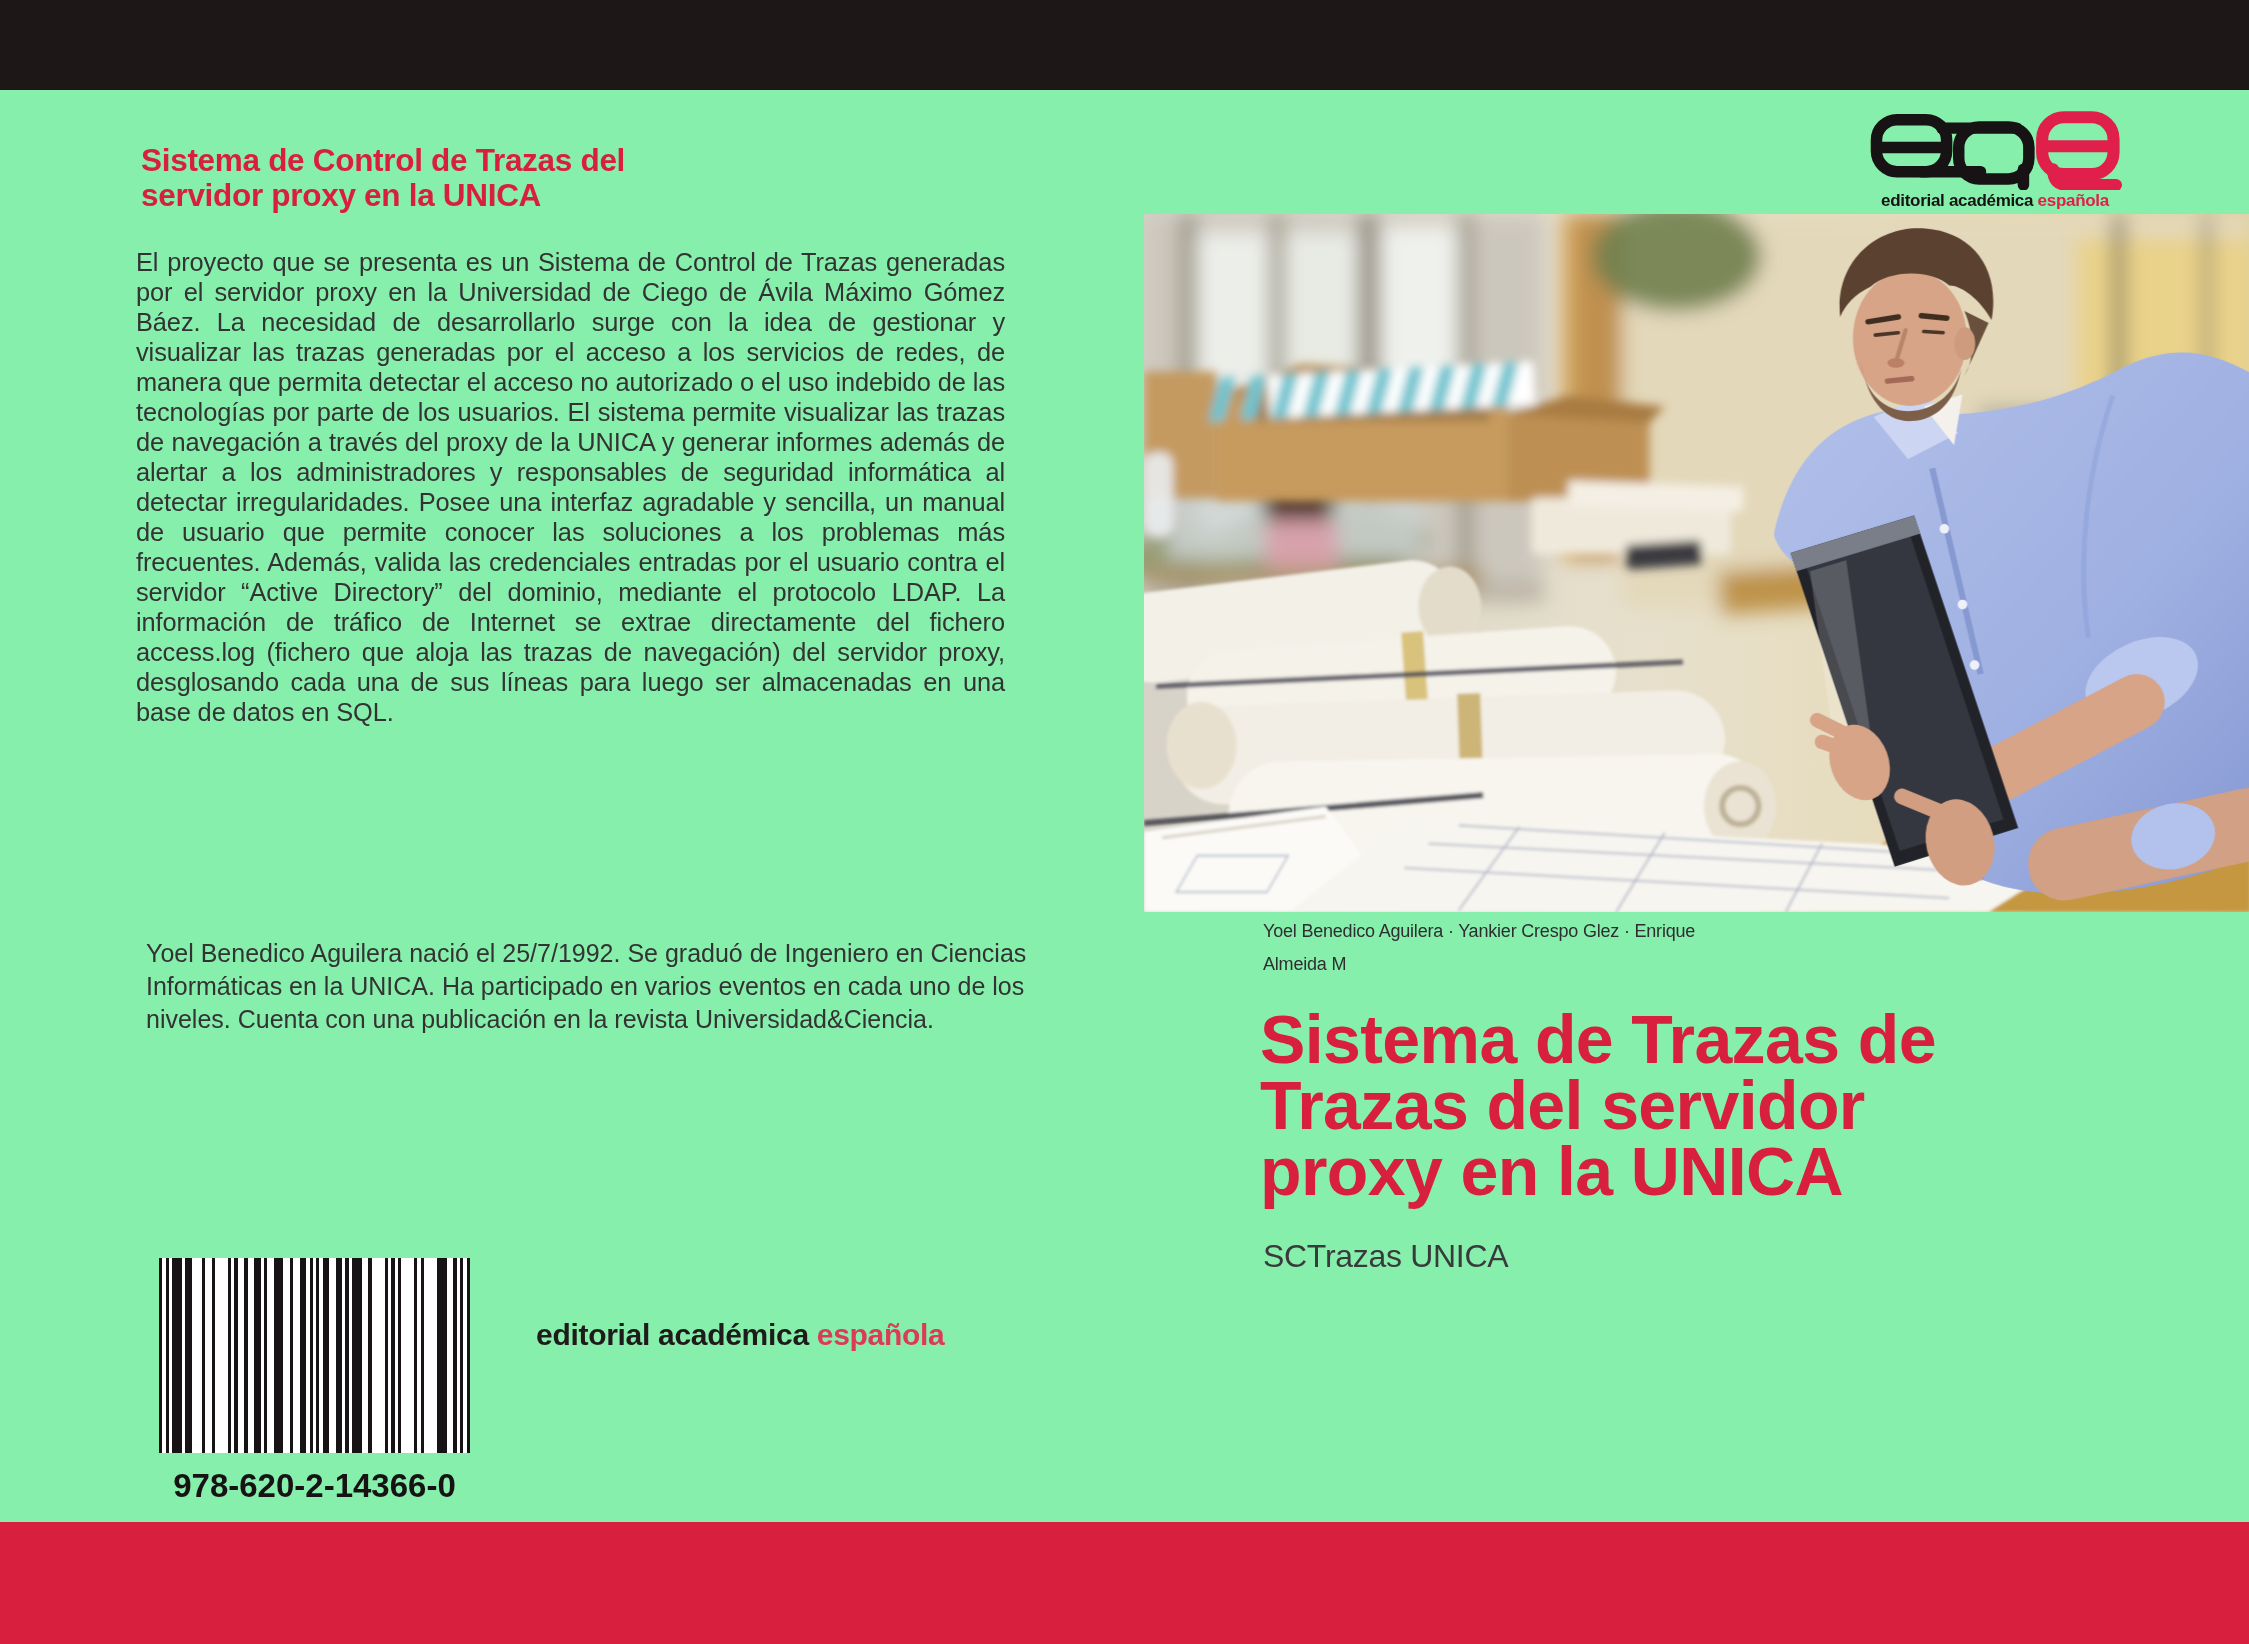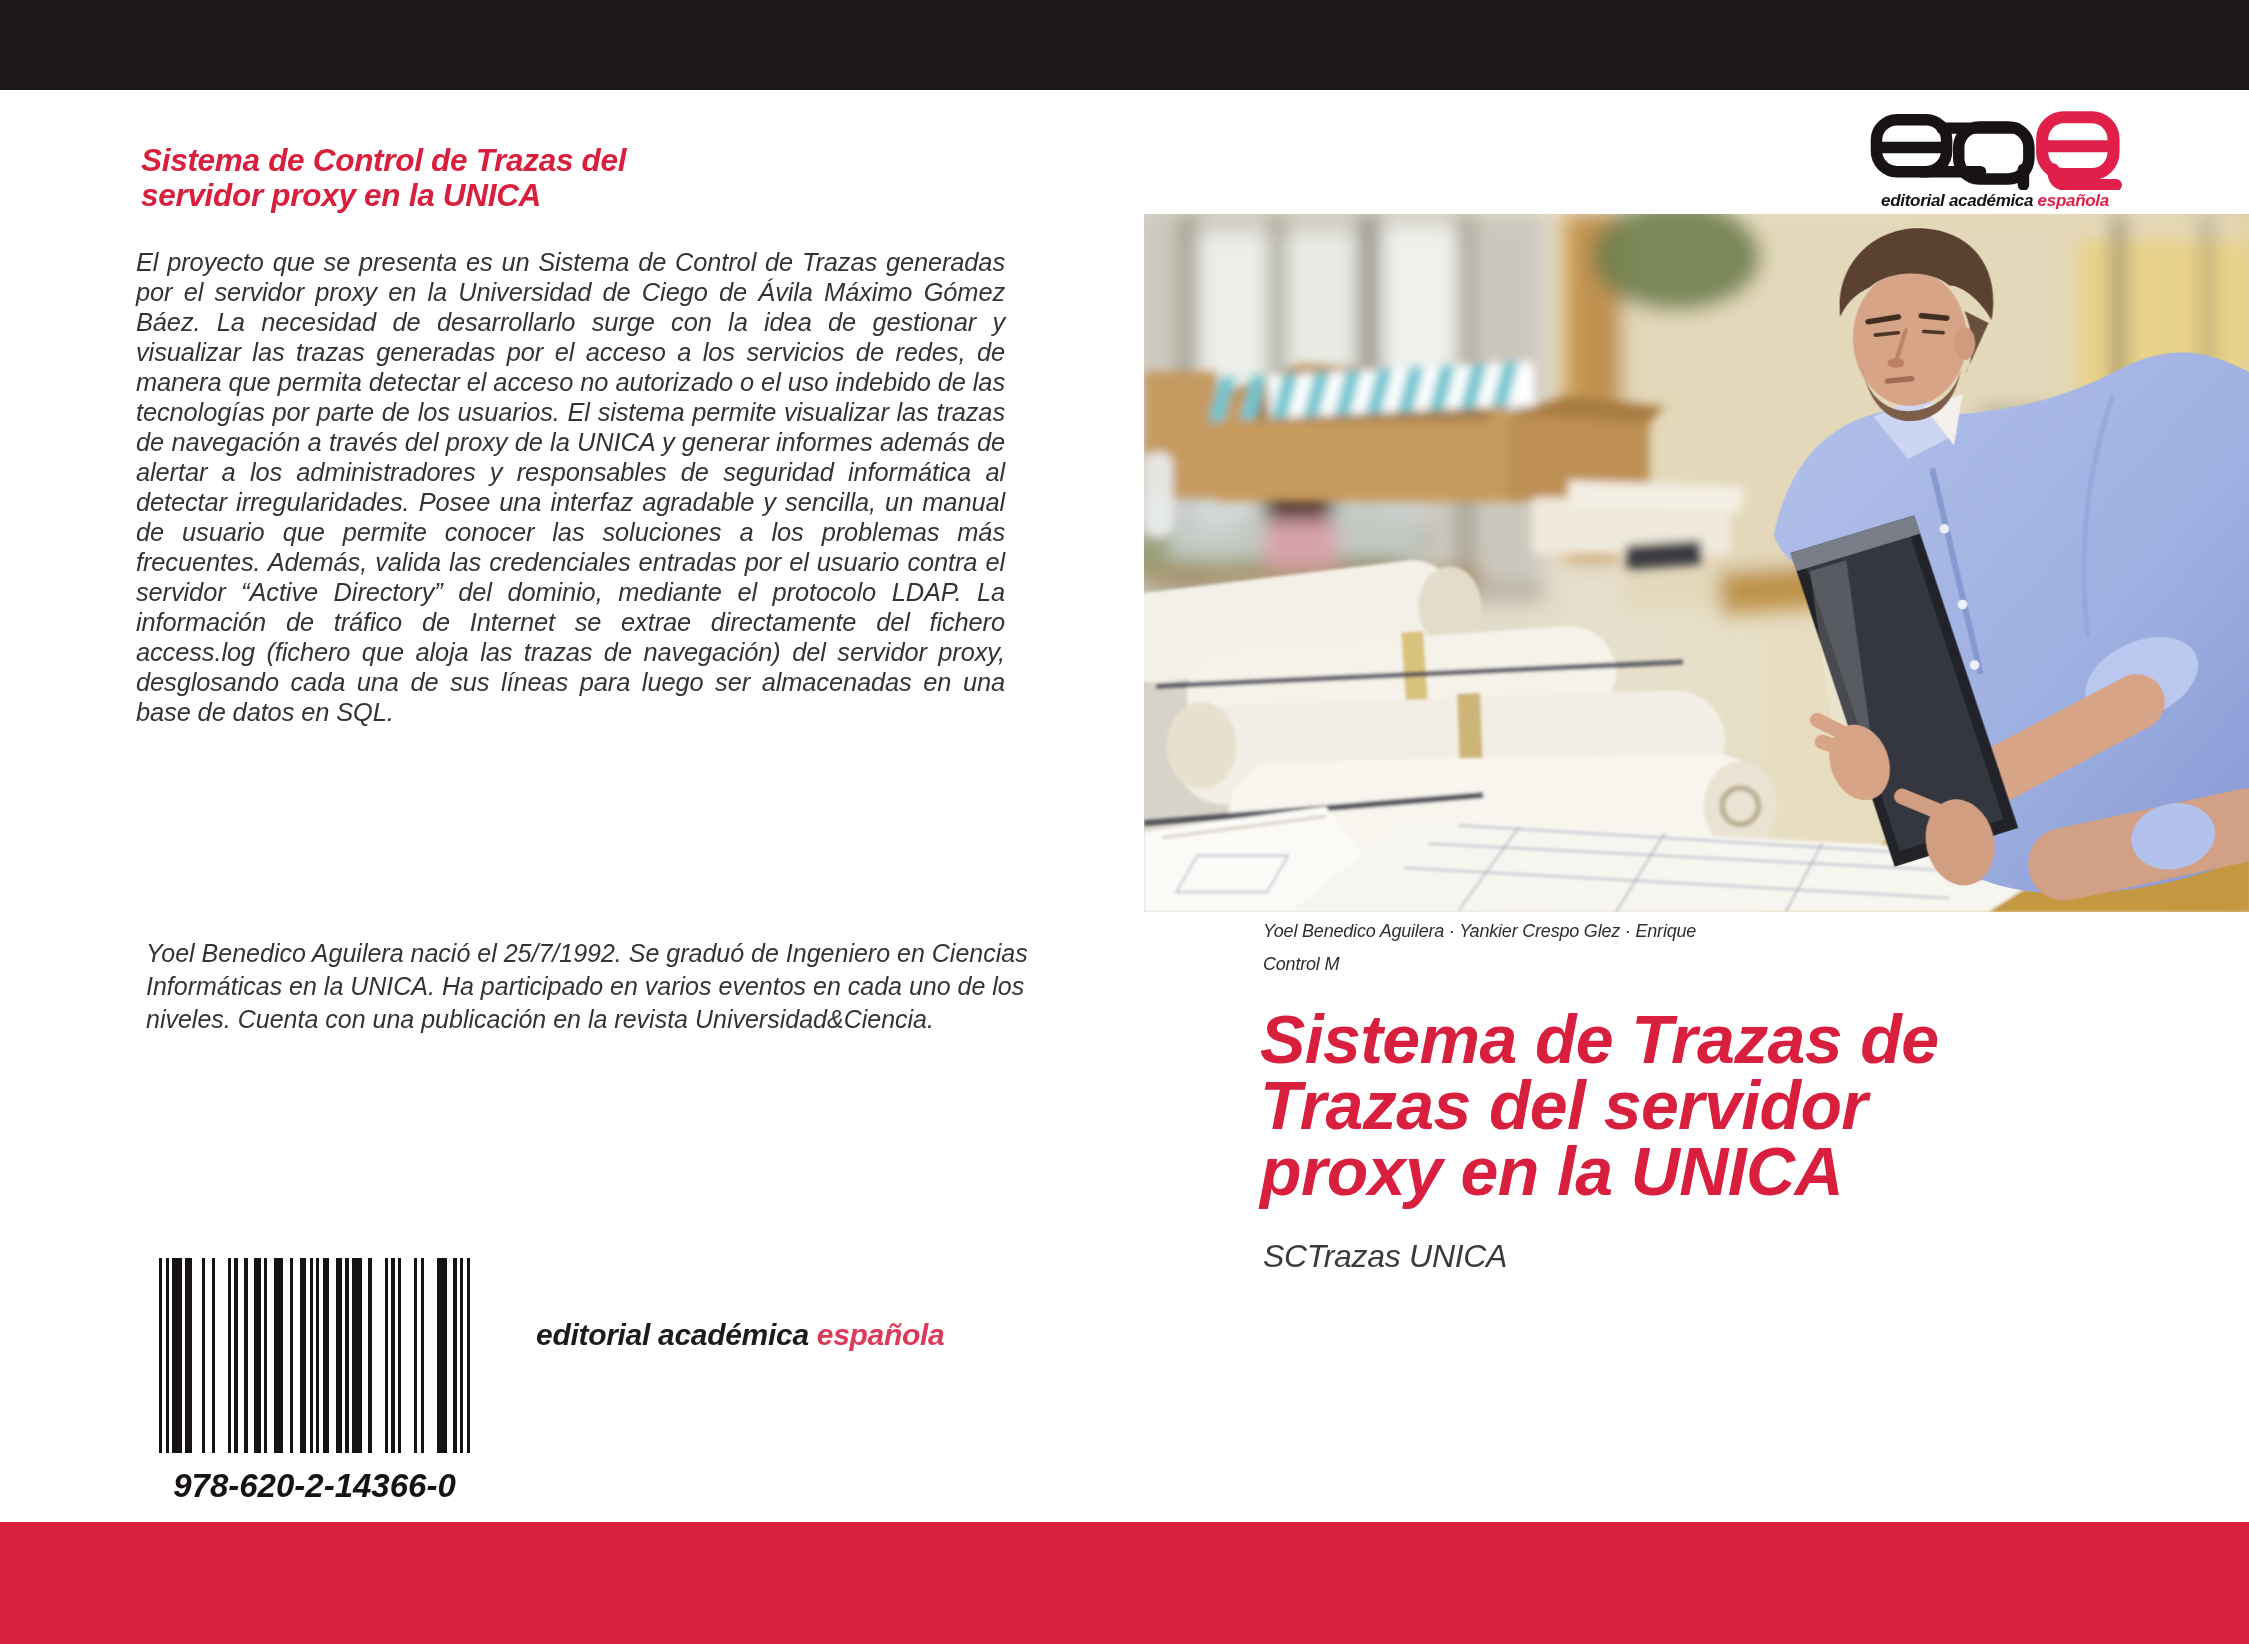--- a/index.html
+++ b/index.html
@@ -1,17 +1,17 @@
 <!DOCTYPE html>
 <html style="font-size:9.7px"><head>
 <meta charset="utf-8">
 <style>
   html,body{margin:0;padding:0;background:#777;}
-  .page{position:relative;width:2250px;height:1645px;background:#ffffff;overflow:hidden;
-        font-family:"Liberation Sans",sans-serif;color:#333;font-style:italic;}
+  .page{position:relative;width:2250px;height:1645px;background:#86efac;overflow:hidden;
+        font-family:"Liberation Sans",sans-serif;color:#333;}
   .abs{position:absolute;}
   .top-bar{left:0;top:0;width:2250px;height:90px;background:#1d1718;}
   .bottom-bar{left:0;top:1522px;width:2250px;height:122px;background:#d8203e;}
 
   
   .back-title{left:141px;top:143px;width:787px;font-size:31.5px;line-height:35px;
               font-weight:bold;color:#d8203e;letter-spacing:-0.3px;}
   .back-title span{display:block;}
   .back-desc{left:136px;top:247px;width:869px;font-size:25.4px;line-height:30px;
              text-align:justify;color:#333;letter-spacing:-0.1px;}
@@ -239,21 +239,21 @@
       <ellipse cx="1182" cy="906" rx="48" ry="64" fill="#d7a488" transform="rotate(-20 1182 906)"></ellipse>
       <path d="M1165,862 L1112,836" stroke="#d7a488" stroke-width="24" stroke-linecap="round"></path>
       <path d="M1178,892 L1120,872" stroke="#d7a488" stroke-width="24" stroke-linecap="round"></path>
       <ellipse cx="1348" cy="1038" rx="56" ry="72" fill="#d29e82" transform="rotate(-14 1348 1038)"></ellipse>
       <path d="M1320,990 L1252,962" stroke="#d29e82" stroke-width="26" stroke-linecap="round"></path>
     </g>
   </svg>
 
   <div class="abs front-authors">
     <span>Yoel Benedico Aguilera · Yankier Crespo Glez · Enrique</span>
-    <span>Control M</span>
+    <span>Almeida M</span>
   </div>
 
   <div class="abs front-title">
     <span>Sistema de Trazas de</span>
     <span>Trazas del servidor</span>
     <span>proxy en la UNICA</span>
   </div>
 
   <div class="abs front-subtitle">SCTrazas UNICA</div>
 

